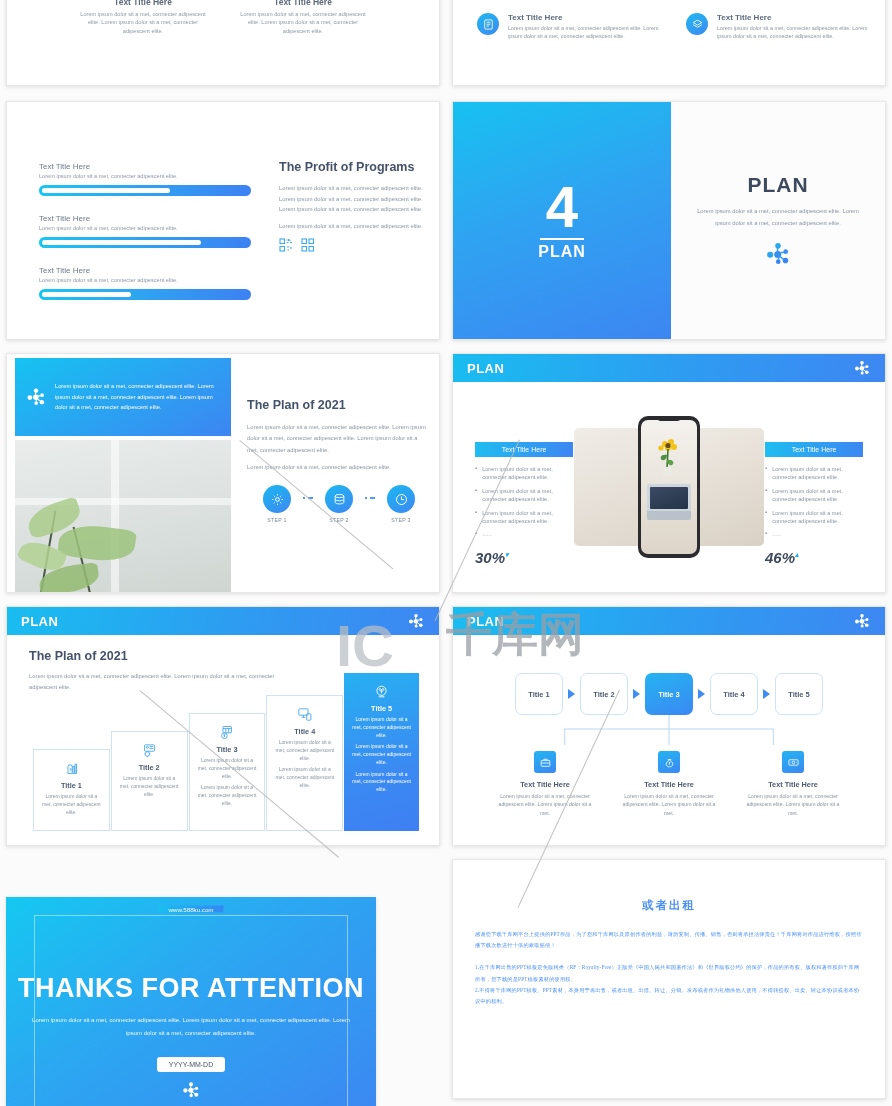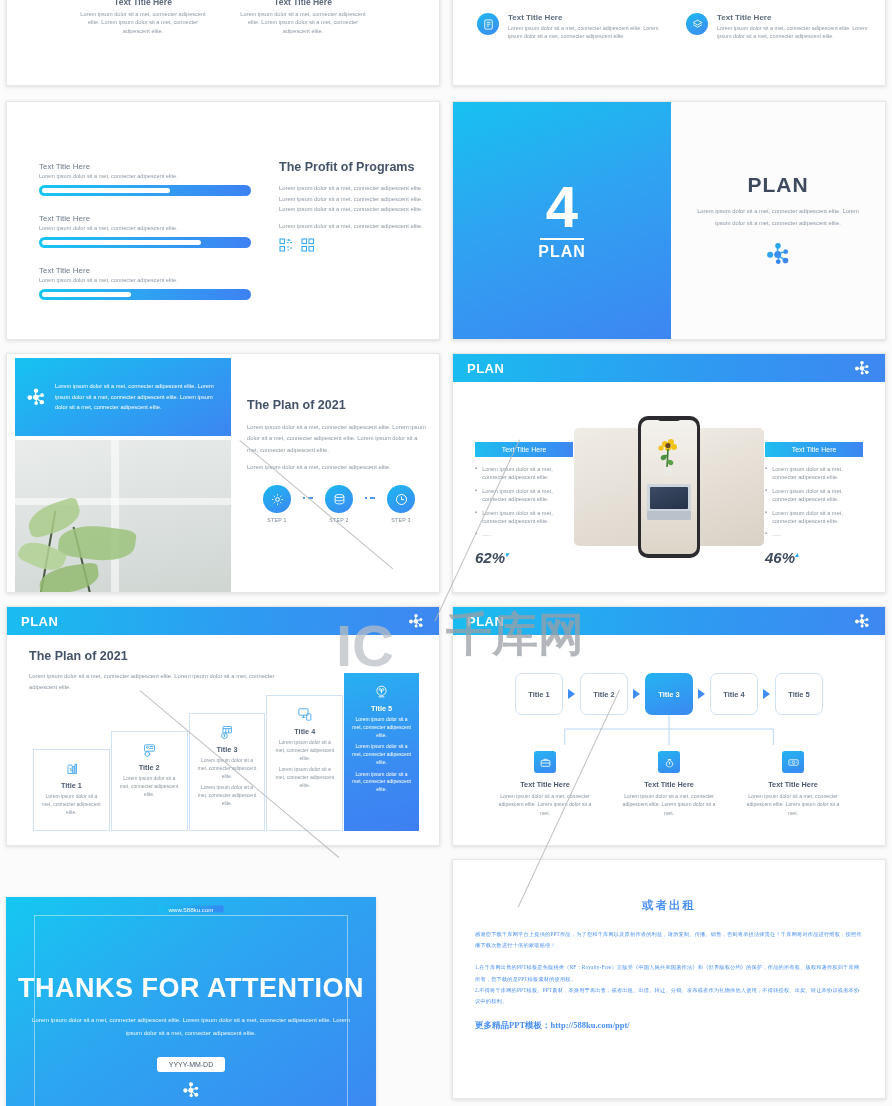--- a/index.html
+++ b/index.html
@@ -454,21 +454,21 @@
           <span class="btx">Lorem ipsum dolor sit a met, connecter adipescent elite.</span>
         </div>
       <div class="bl">
           <span class="bullet">▪</span>
           <span class="btx">Lorem ipsum dolor sit a met, connecter adipescent elite.</span>
         </div>
       <div class="bl">
           <span class="bullet">▪</span>
           <span class="btx">......</span>
         </div>
-      <div class="pct"><span>62%</span><sup>▾</sup></div>
+      <div class="pct"><span>30%</span><sup>▾</sup></div>
     </div>
 
     <div class="s6-col R">
       <div class="pill">Text Title Here</div>
       <div class="bl">
           <span class="bullet">▪</span>
           <span class="btx">Lorem ipsum dolor sit a met, connecter adipescent elite.</span>
         </div>
       <div class="bl">
           <span class="bullet">▪</span>
@@ -704,21 +704,20 @@
       </div>
     </div>
   </div>
 
   <div class="slide" id="s10">
     <div class="cw">
       <h3>或者出租</h3>
       <p class="gap">感谢您下载千库网平台上提供的PPT作品，为了您和千库网以及原创作者的利益，请勿复制、传播、销售，否则将承担法律责任！千库网将对作品进行维权，按照传播下载次数进行十倍的索取赔偿！</p>
       <p>1.在千库网出售的PPT模板是免版税类（RF：Royalty-Free）正版受《中国人民共和国著作法》和《世界版权公约》的保护，作品的所有权、版权和著作权归千库网所有，您下载的是PPT模板素材的使用权。</p>
       <p>2.不得将千库网的PPT模板、PPT素材，本身用于再出售，或者出租、出借、转让、分销、发布或者作为礼物供他人使用，不得转授权、出卖、转让本协议或者本协议中的权利。</p>
-      <div class="more">更多精品PPT模板：http://588ku.com/ppt/</div>
     </div>
   </div>
 
   <div class="wm wm-cn">千库网</div>
   <div class="wm wm-logo">IC</div>
 
   <div class="diag">
     <div class="diag-line" style="left:240px;top:440px;width:200px;transform:rotate(40deg);"></div>
     <div class="diag-line" style="left:520px;top:440px;width:200px;transform:rotate(115deg);"></div>
     <div class="diag-line" style="left:140px;top:690px;width:260px;transform:rotate(40deg);"></div>

